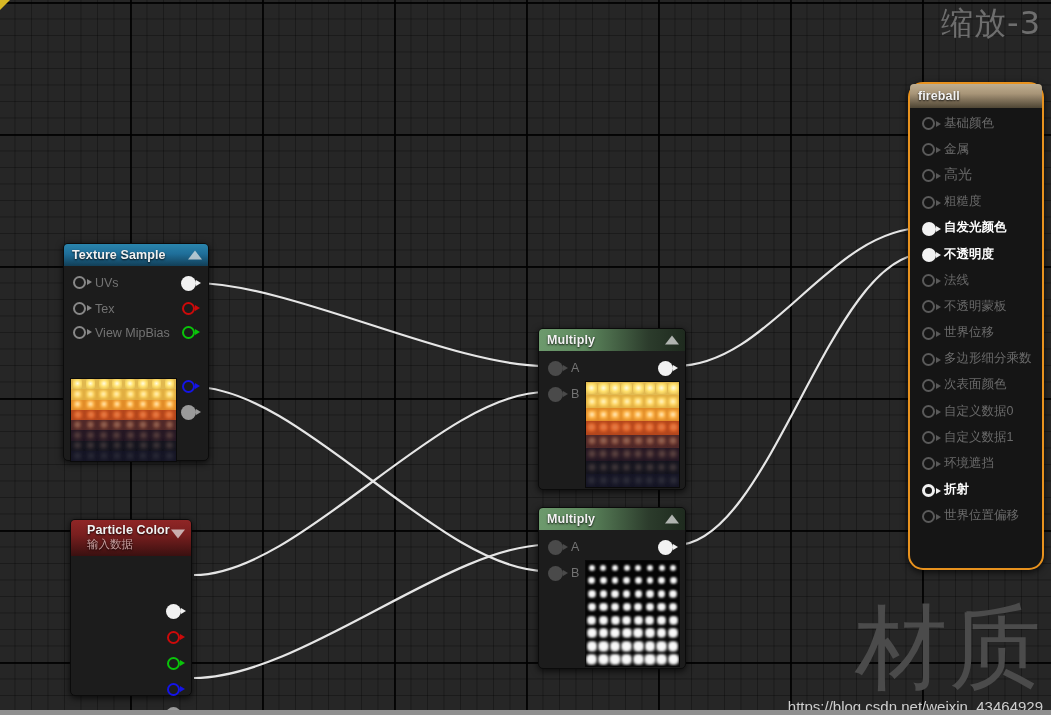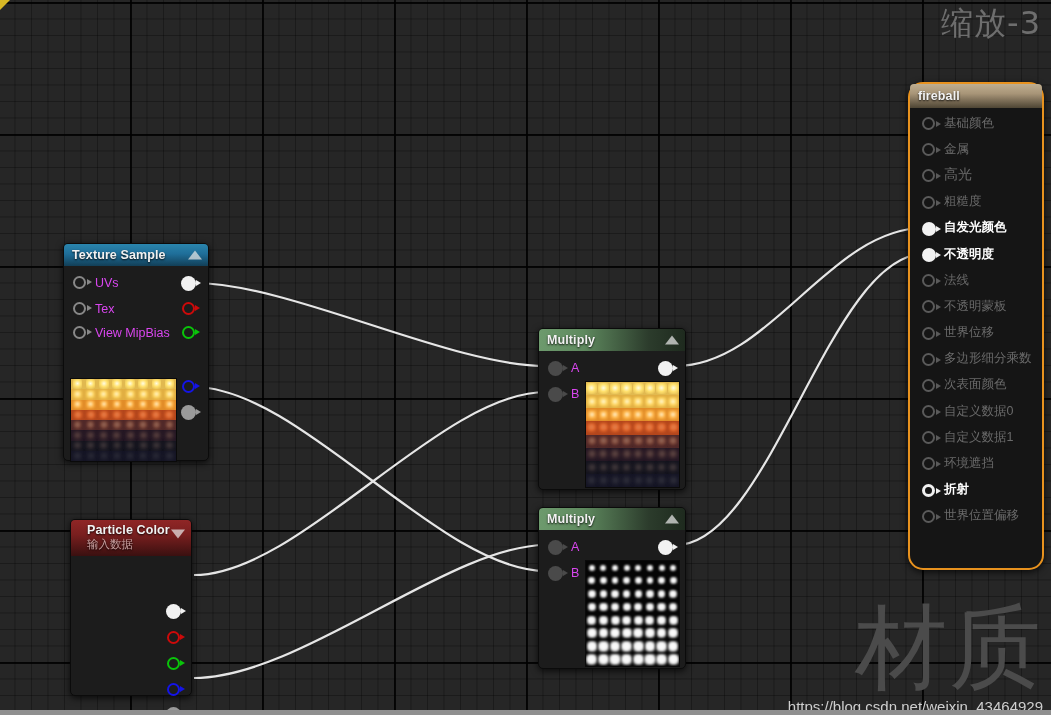--- a/index.html
+++ b/index.html
@@ -45,21 +45,21 @@
   .pin{position:absolute;width:13px;height:13px;border-radius:50%;box-sizing:border-box;}
   .pin.hollow{border:2.5px solid #888;background:transparent;}
   .pin.filled{background:#f2f2f2;border:none;}
   .pin.gray{background:#9a9a9a;border:none;}
   .pin.dkgray{background:#4a4a4a;border:none;}
   .pin.r{border:2.5px solid #cc0a0a;background:transparent;}
   .pin.g{border:2.5px solid #0ac40a;background:transparent;}
   .pin.b{border:2.5px solid #1414e6;background:transparent;}
   .pin-arrow{position:absolute;width:0;height:0;
     border-top:3.5px solid transparent;border-bottom:3.5px solid transparent;}
-  .lbl{font-size:12.5px;color:#d946ef;white-space:nowrap;}
+  .lbl{font-size:12.5px;color:#737373;white-space:nowrap;}
   .lbl.dim{color:#6a6a6a;}
   .lbl.bold{font-weight:bold;color:#ffffff;}
 
   
   .thumb{position:absolute;border:1px solid #0a0a0a;overflow:hidden;}
   .fireCell{position:absolute;}
   .whiteCell{position:absolute;border-radius:28%;}
 
   
   .wm-zoom{position:absolute;right:10px;top:2px;font-size:32px;color:#6e6e6e;

